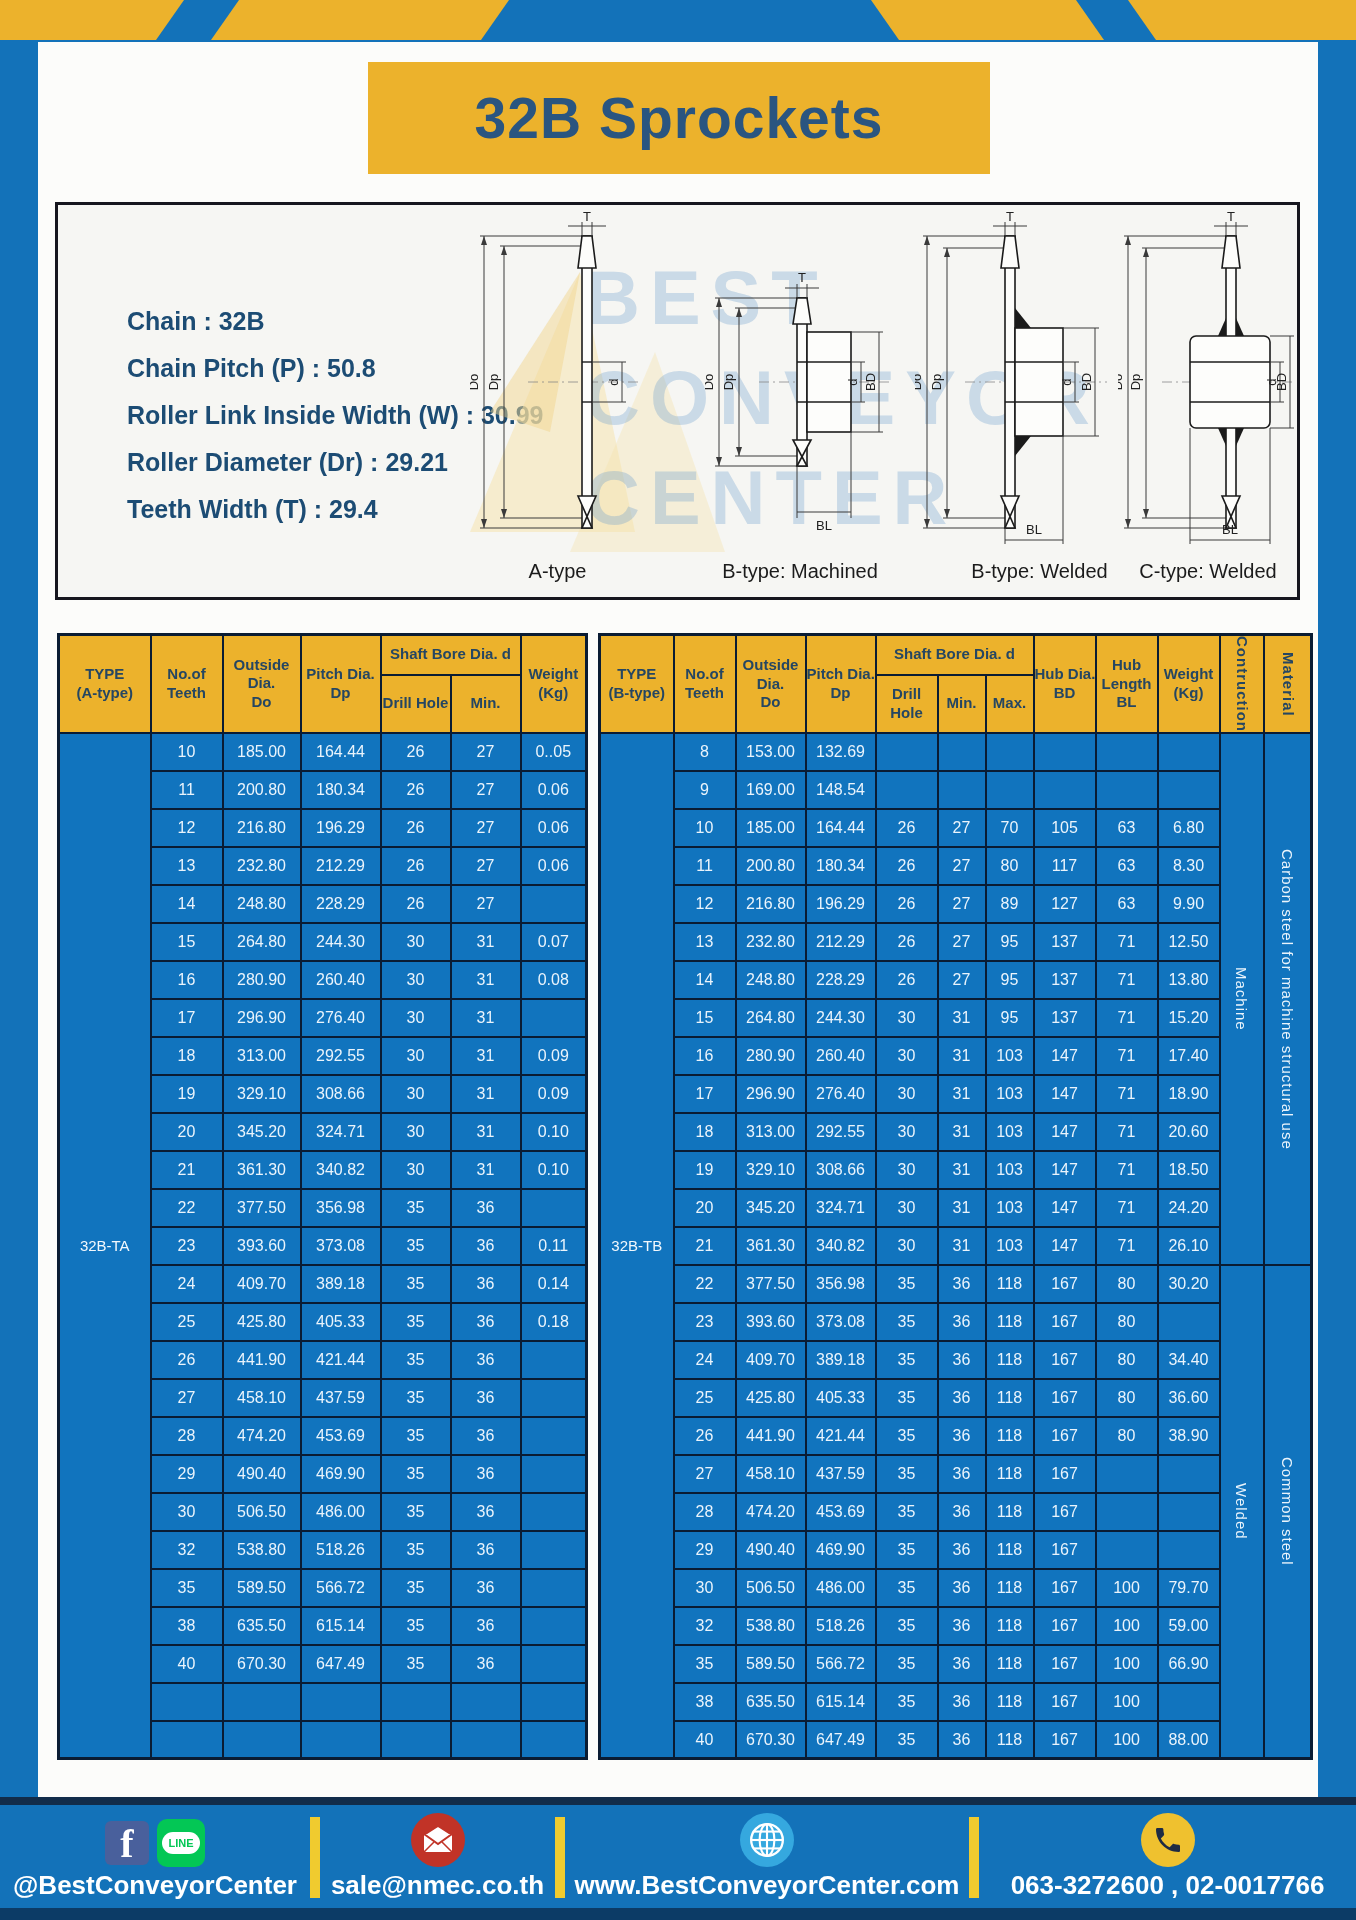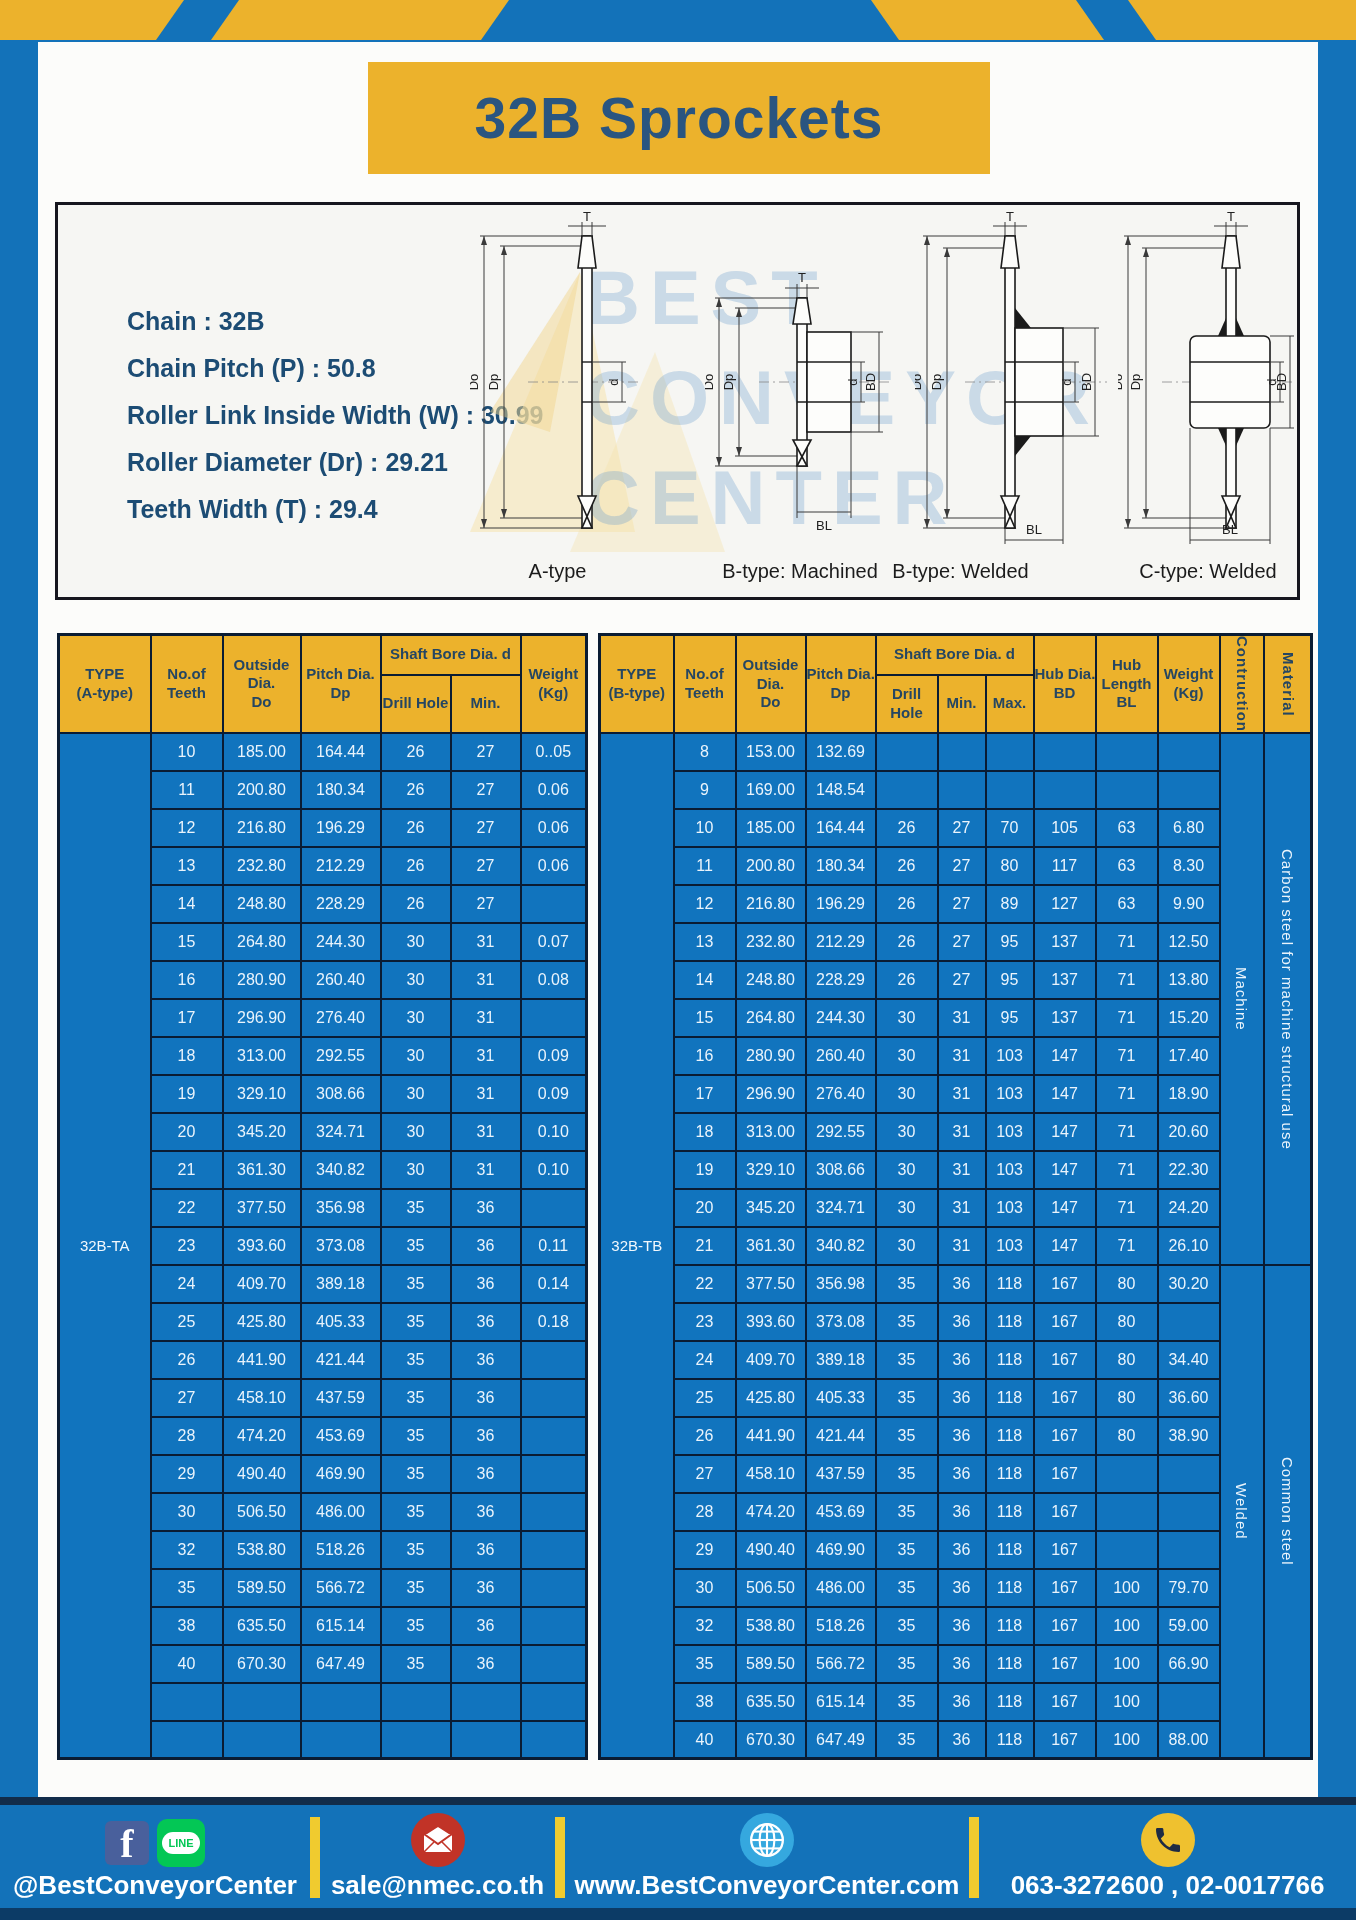--- a/index.html
+++ b/index.html
@@ -226,21 +226,21 @@
   <text transform="rotate(-90 176 170)" x="176" y="170" text-anchor="middle">BD</text>
   <line x1="90" y1="24" x2="90" y2="10"></line>
     <line x1="100" y1="24" x2="100" y2="10"></line>
   <line x1="78" y1="14" x2="112" y2="14"></line>
   <text x="95" y="9" text-anchor="middle">T</text>
   <line x1="90" y1="316" x2="90" y2="332"></line>
     <line x1="148" y1="224" x2="148" y2="332"></line>
   <line x1="90" y1="328" x2="148" y2="328"></line>
   <text x="119" y="322" text-anchor="middle">BL</text>
 </svg>
-<div class="dg-caption" style="left:863px;width:195px;">B-type: Welded</div>
+<div class="dg-caption" style="left:942px;width:195px;">B-type: Welded</div>
 
 <svg class="dg" style="left:1118px;" width="180" height="340" viewBox="0 0 180 340">
   <line class="cl" x1="44" y1="170" x2="178" y2="170"></line>
   <line x1="6" y1="24" x2="108" y2="24"></line>
     <line x1="6" y1="316" x2="108" y2="316"></line>
   <line x1="24" y1="36" x2="108" y2="36"></line>
     <line x1="24" y1="306" x2="108" y2="306"></line>
   <line x1="10" y1="24" x2="10" y2="316"></line>
   <polygon class="arr" points="7,33 13,33 10,24"></polygon>
     <polygon class="arr" points="7,307 13,307 10,316"></polygon>
@@ -727,21 +727,21 @@
       </tr>
       <tr>
         <td>19</td>
         <td>329.10</td>
         <td>308.66</td>
         <td>30</td>
         <td>31</td>
         <td>103</td>
         <td>147</td>
         <td>71</td>
-        <td>22.30</td>
+        <td>18.50</td>
       </tr>
       <tr>
         <td>20</td>
         <td>345.20</td>
         <td>324.71</td>
         <td>30</td>
         <td>31</td>
         <td>103</td>
         <td>147</td>
         <td>71</td>

